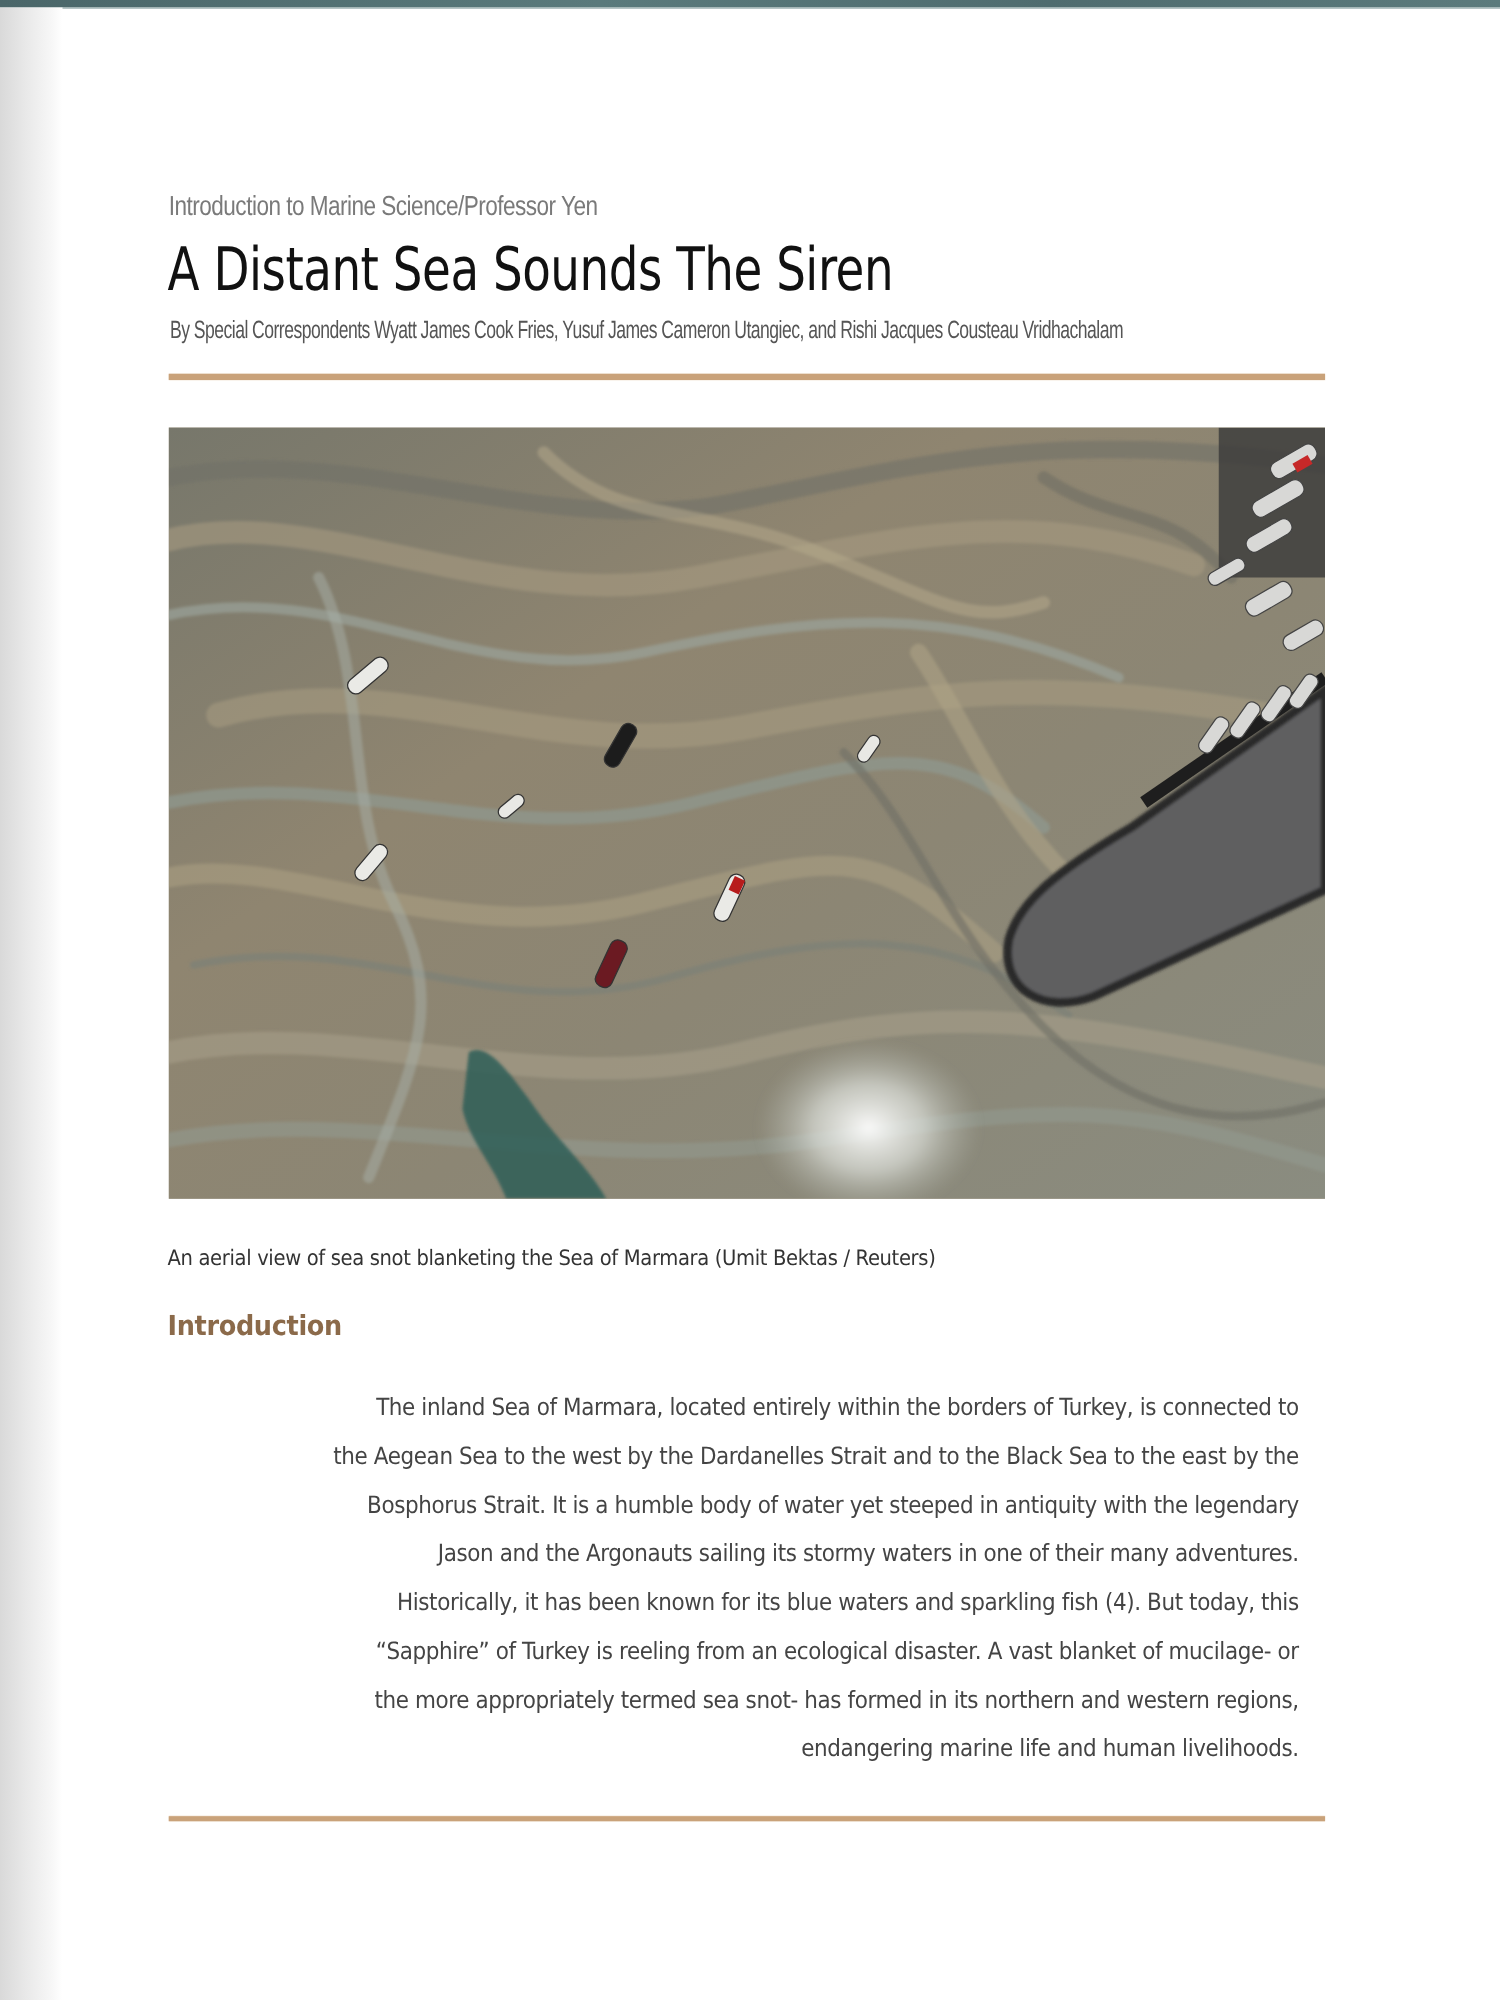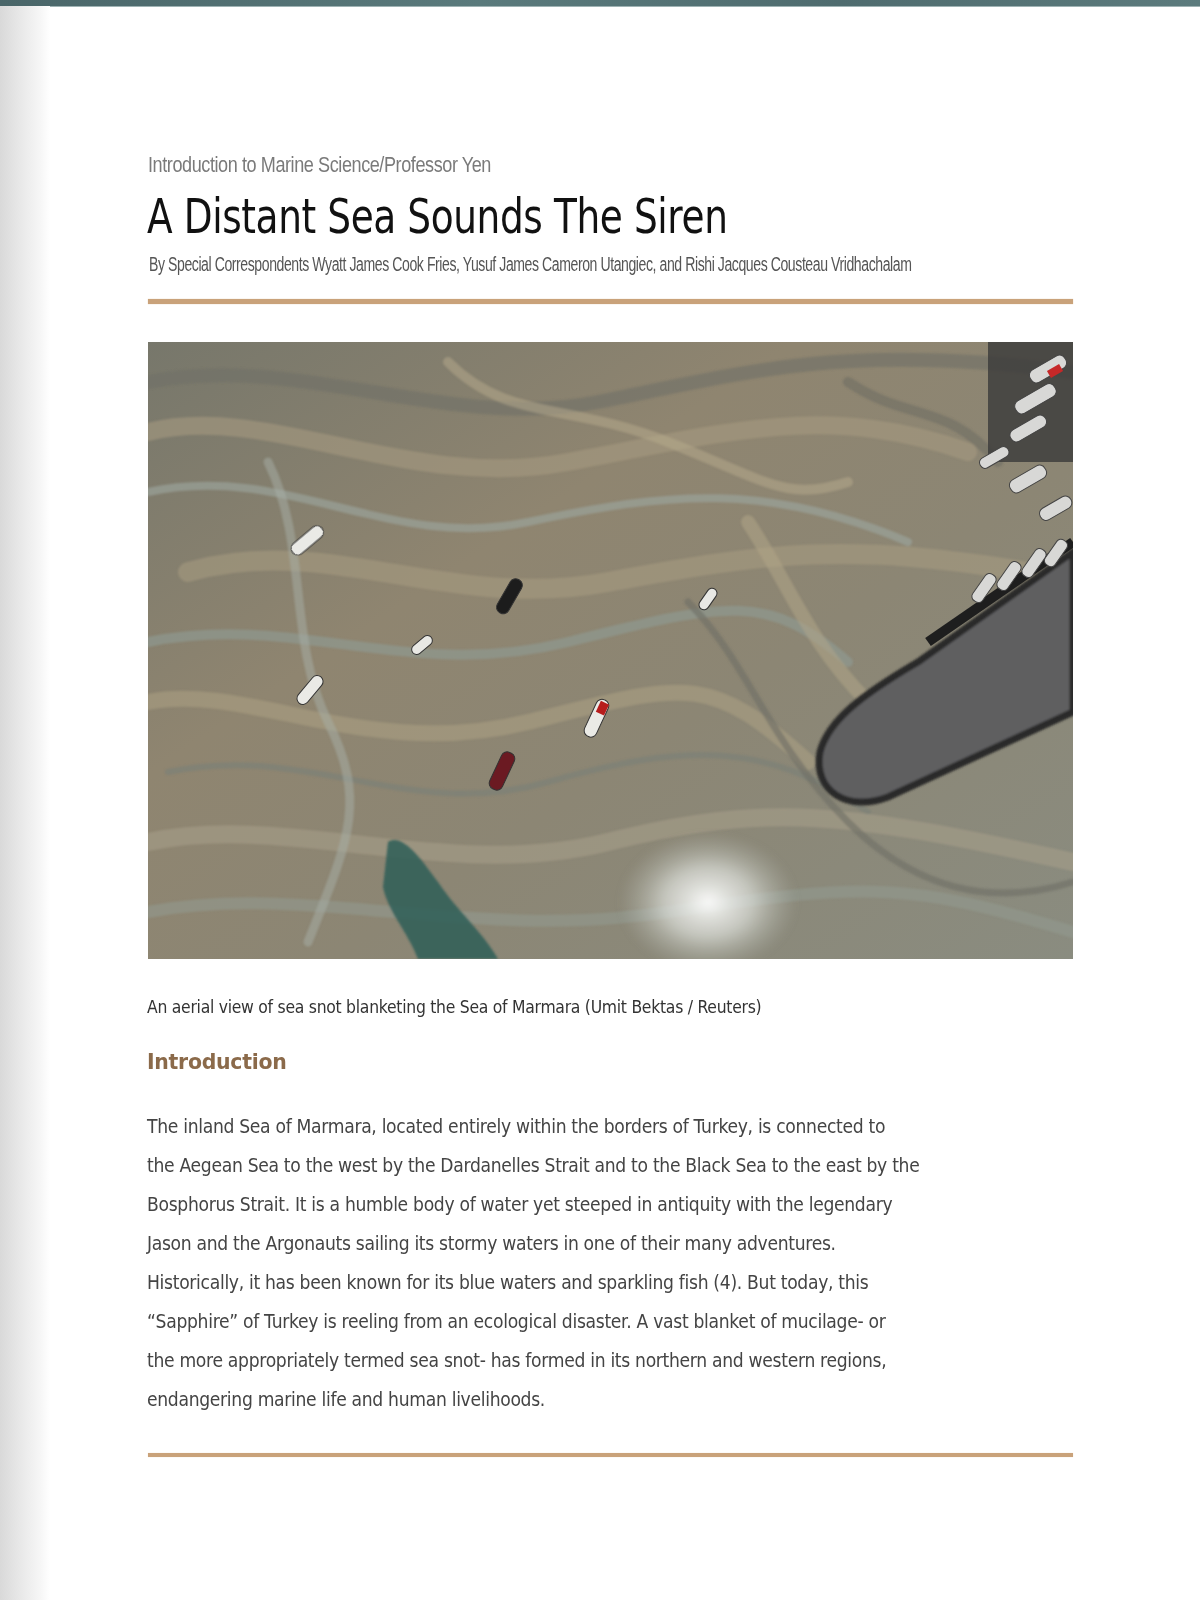--- a/index.html
+++ b/index.html
@@ -10,21 +10,21 @@
   }
   .top-strip {
     position:absolute; left:0; top:0; width:1200px; height:6px;
     background:linear-gradient(90deg,#4a6669,#5a7a7c 40%,#4f6c6f 70%,#5c7b7d);
     border-bottom:1px solid #9fb3b4;
   }
   .left-shade {
     position:absolute; left:0; top:6px; width:50px; height:1594px;
     background:linear-gradient(90deg,#d9d9d9 0%,#e8e8e8 40%,#f6f6f6 80%,#ffffff 100%);
   }
-  .page { position:absolute; left:17px; top:0; width:952px; height:1600px; }
+  .page { position:absolute; left:4px; top:0; width:952px; height:1600px; }
   .course-line {
     position:absolute; left:131px; top:152px;
     font-family:"Liberation Sans Narrow","Liberation Sans", sans-serif;
     font-stretch:condensed;
     font-size:22px; color:#7a7a7a; letter-spacing:-0.5px;
     transform:scaleX(0.82); transform-origin:left center;
     white-space:nowrap;
   }
   .title {
     position:absolute; left:130px; top:188px;
@@ -59,21 +59,21 @@
     transform:scaleX(0.92); transform-origin:left center;
     white-space:nowrap;
   }
   .section-heading {
     position:absolute; left:130px; top:1049px; margin:0;
     font-family:"DejaVu Sans", sans-serif; font-weight:bold;
     font-size:22px; color:#8b6a4a; letter-spacing:-0.3px;
     transform:scaleX(0.93); transform-origin:left center;
   }
   .body-text {
-    position:absolute; left:130px; top:1110px; width:1000px;
+    position:absolute; left:130px; top:1110px; width:1000px;text-align:right;
   }
   .body-line {
     display:block; height:39px; line-height:32px;
     font-family:"DejaVu Sans", sans-serif;
     font-size:19px; color:#444444; letter-spacing:-0.35px;
     white-space:nowrap;
     transform:scaleX(0.905); transform-origin:left center;
   }
 </style>
 </head>

